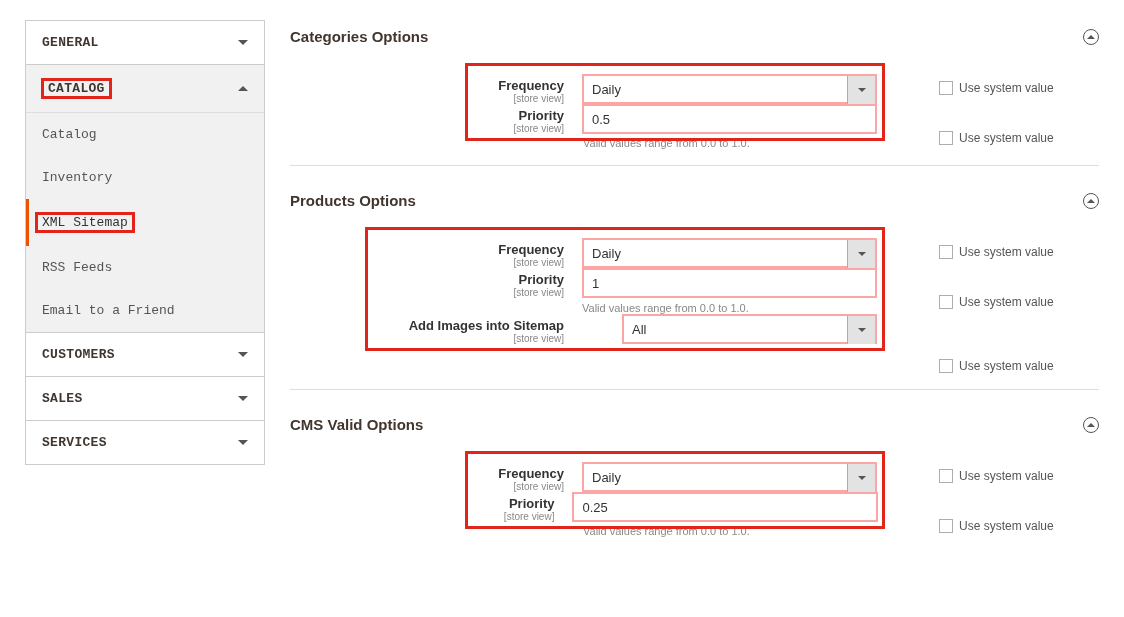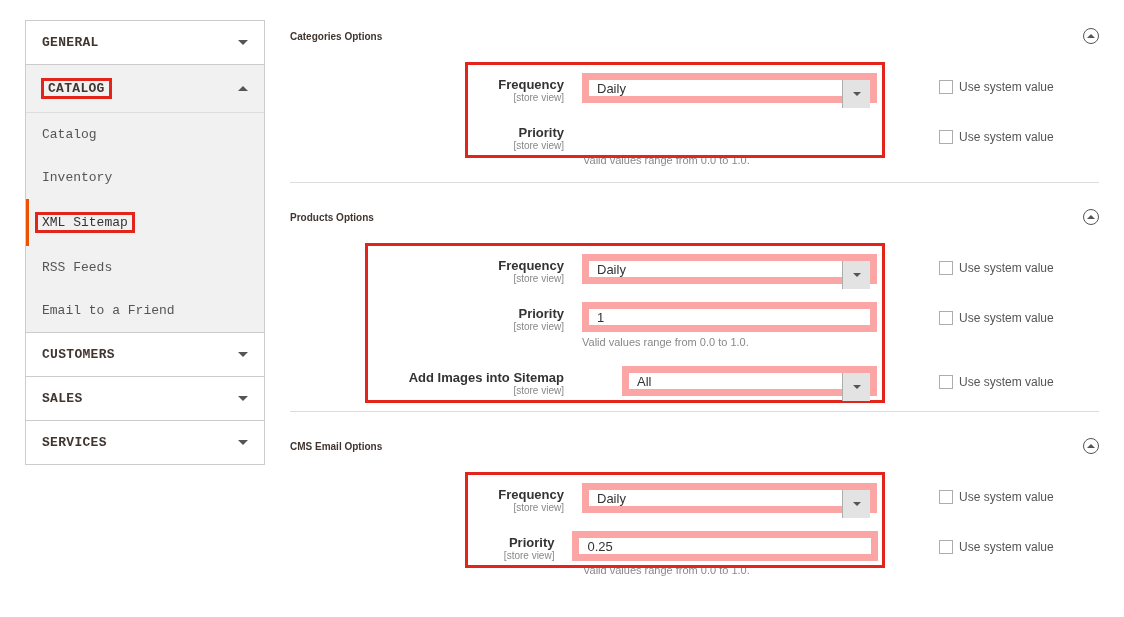--- a/index.html
+++ b/index.html
@@ -16,34 +16,34 @@
     .acc-child { padding: 14px 16px; font-size: 13px; color: #555; cursor: pointer; }
     .acc-child.active { border-left: 3px solid #eb5202; padding-left: 13px; color: #333; }
     .chev { width: 0; height: 0; }
     .chev-down { border-left: 5px solid transparent; border-right: 5px solid transparent; border-top: 5px solid #555; }
     .chev-up { border-left: 5px solid transparent; border-right: 5px solid transparent; border-bottom: 5px solid #555; }
 
     .hl-red { outline: 3px solid #e1251b; outline-offset: -2px; display: inline-block; }
 
     .section { border-bottom: 1px solid #ddd; padding-bottom: 16px; margin-bottom: 18px; }
     .section:last-child { border-bottom: 0; }
-    .section-head { display: flex; justify-content: space-between; align-items: center; font-weight: 600; font-size: 10px; color: #41362f; padding: 8px 0 18px 0; }
+    .section-head { display: flex; justify-content: space-between; align-items: center; font-weight: 600; font-size: 15px; color: #41362f; padding: 8px 0 18px 0; }
     .collapse-icon { width: 16px; height: 16px; border: 1px solid #555; border-radius: 50%; display: flex; align-items: center; justify-content: center; }
     .collapse-icon::after { content: ''; width: 0; height: 0; border-left: 4px solid transparent; border-right: 4px solid transparent; border-bottom: 4px solid #555; }
 
     .field-group { position: relative; }
     .field-group.hl { border: 3px solid #e1251b; padding: 8px 4px 4px 4px; margin-bottom: -8px; }
-    .row { display: flex; align-items: flex-start; margin-bottom: 18px; }
+    .row { display: flex; align-items: flex-start; }
     .row:last-child { margin-bottom: 4px; }
     .label-col { width: 250px; text-align: right; padding-right: 18px; padding-top: 4px; }
     .label-main { font-size: 13px; font-weight: 600; color: #333; }
     .label-sub { font-size: 10px; color: #888; }
     .input-col { width: 320px; }
     .input-col input[type="text"], .input-col .select {
-      width: 100%; height: 30px; border: 7px solid #fca5a5; padding: 0 8px; font-size: 13px; color: #333; background: #fff;
+      width: 100%; height: 30px; border: 2px solid #fca5a5; padding: 0 8px; font-size: 13px; color: #333; background: #fff;
     }
     .select { display: flex; align-items: center; position: relative; }
     .select-btn { width: 28px; height: 28px; background: #e3e3e3; border-left: 1px solid #adadad; display: flex; align-items: center; justify-content: center; position: absolute; right: 0; top: 0; }
     .select-btn::after { content: ''; width: 0; height: 0; border-left: 4px solid transparent; border-right: 4px solid transparent; border-top: 4px solid #555; }
     .help-text { font-size: 11px; color: #888; margin-top: 4px; }
     .check-col { padding-left: 28px; padding-top: 6px; display: flex; align-items: center; gap: 6px; font-size: 12px; color: #555; }
     .chk { width: 14px; height: 14px; border: 1px solid #adadad; background: #fff; }
   </style>
 </head>
 <body>
@@ -110,20 +110,23 @@
                   <span>Daily</span>
                   <span class="select-btn"></span>
                 </div>
               </div>
             </div>
             <div class="row" style="margin-bottom:0;">
               <div class="label-col" style="width:110px;">
                 <div class="label-main">Priority</div>
                 <div class="label-sub">[store view]</div>
               </div>
+              <div class="input-col" style="width:295px;">
+                <input type="text" value="0.5" style="">
+              </div>
             </div>
           </div>
           <div class="help-text" style="margin-left:293px;">Valid values range from 0.0 to 1.0.</div>
         </div>
         <div style="width:160px; padding-top:12px;">
           <div class="check-col" style="padding-left:0; margin-bottom:30px;">
             <span class="chk"></span>
             <span>Use system value</span>
           </div>
           <div class="check-col" style="padding-left:0;">
@@ -190,21 +193,21 @@
           <div class="check-col" style="padding-left:0;">
             <span class="chk"></span>
             <span>Use system value</span>
           </div>
         </div>
       </div>
     </div>
 
     <div class="section">
       <div class="section-head">
-        <span>CMS Email Options</span>
+        <span>CMS Valid Options</span>
         <span class="collapse-icon"></span>
       </div>
       <div style="display:flex;">
         <div style="flex:1;">
           <div class="field-group hl" style="margin-left:175px; width:420px;">
             <div class="row">
               <div class="label-col" style="width:110px;">
                 <div class="label-main">Frequency</div>
                 <div class="label-sub">[store view]</div>
               </div>

